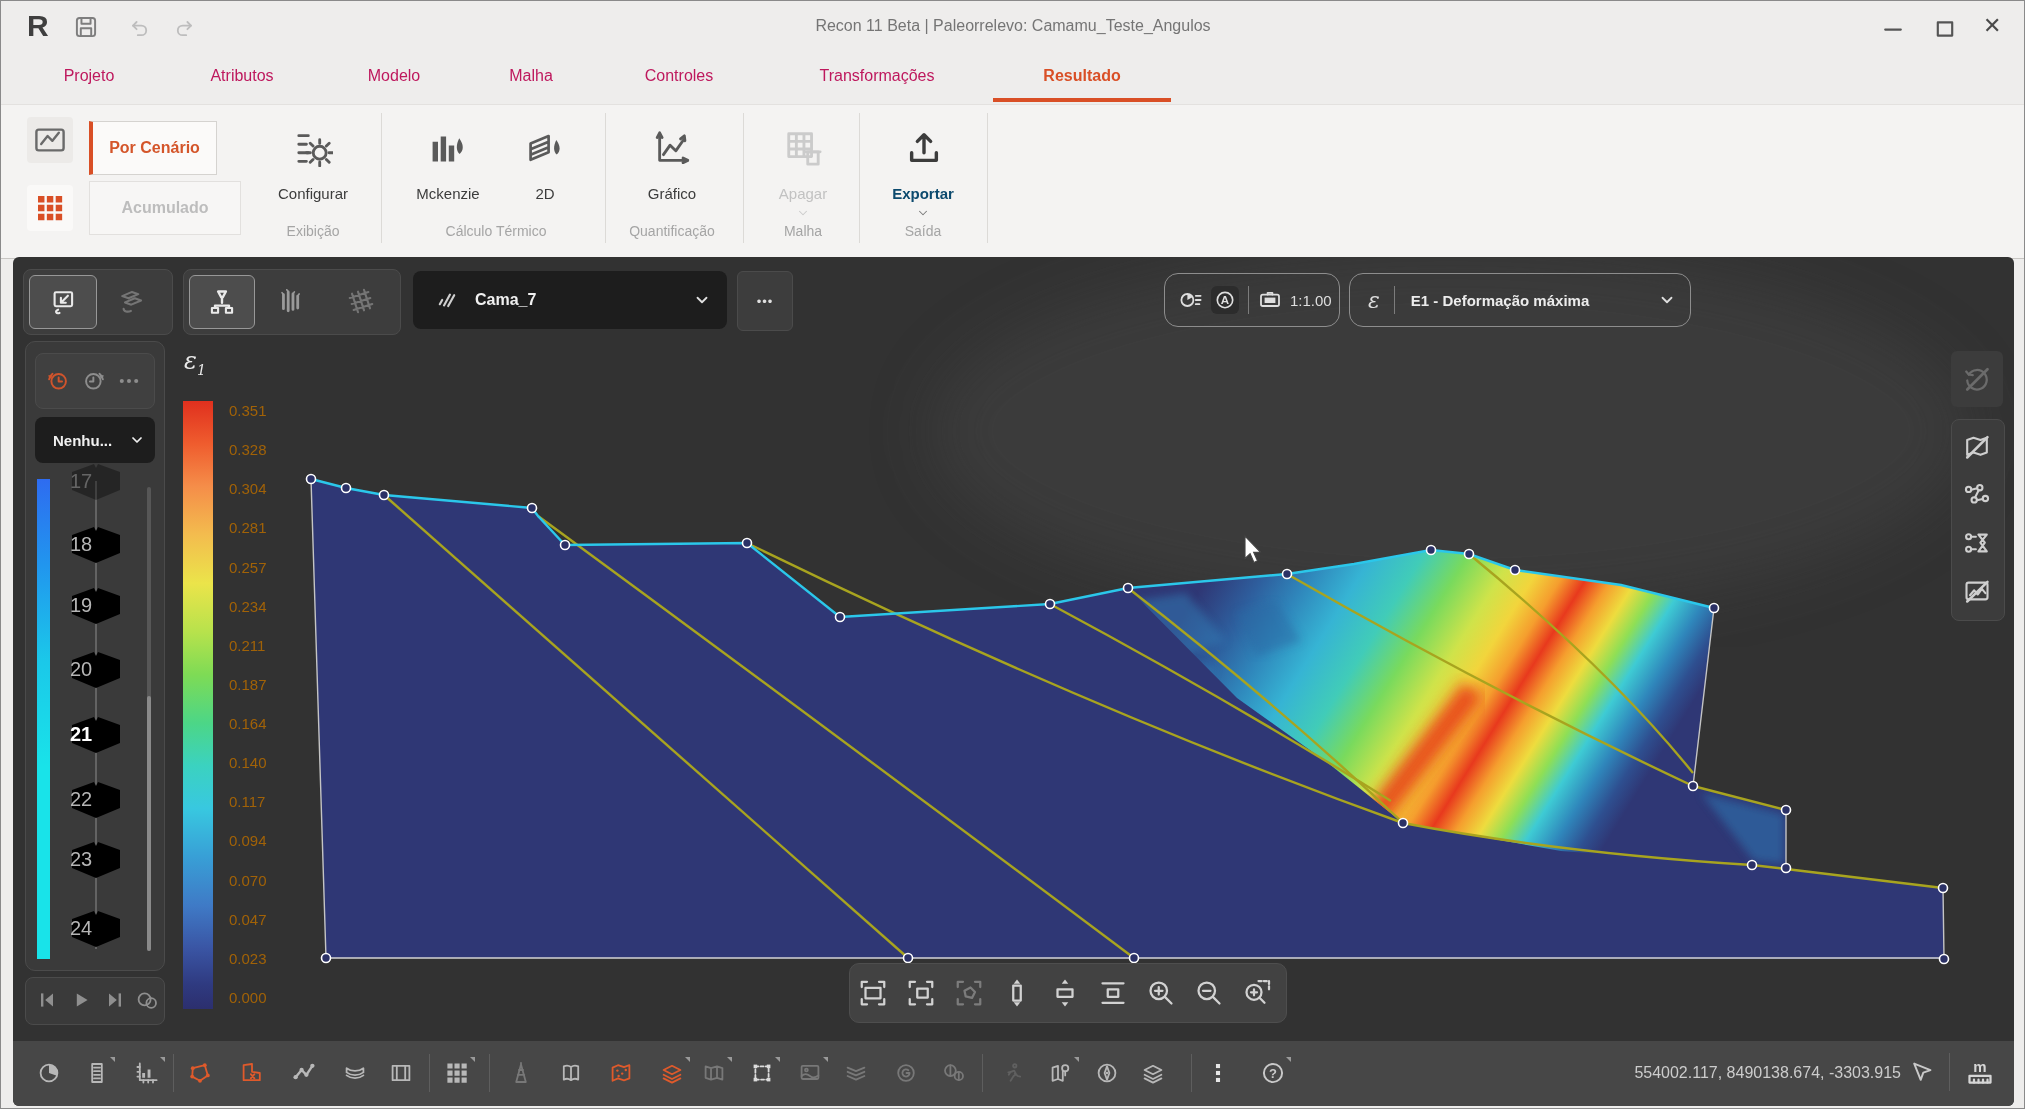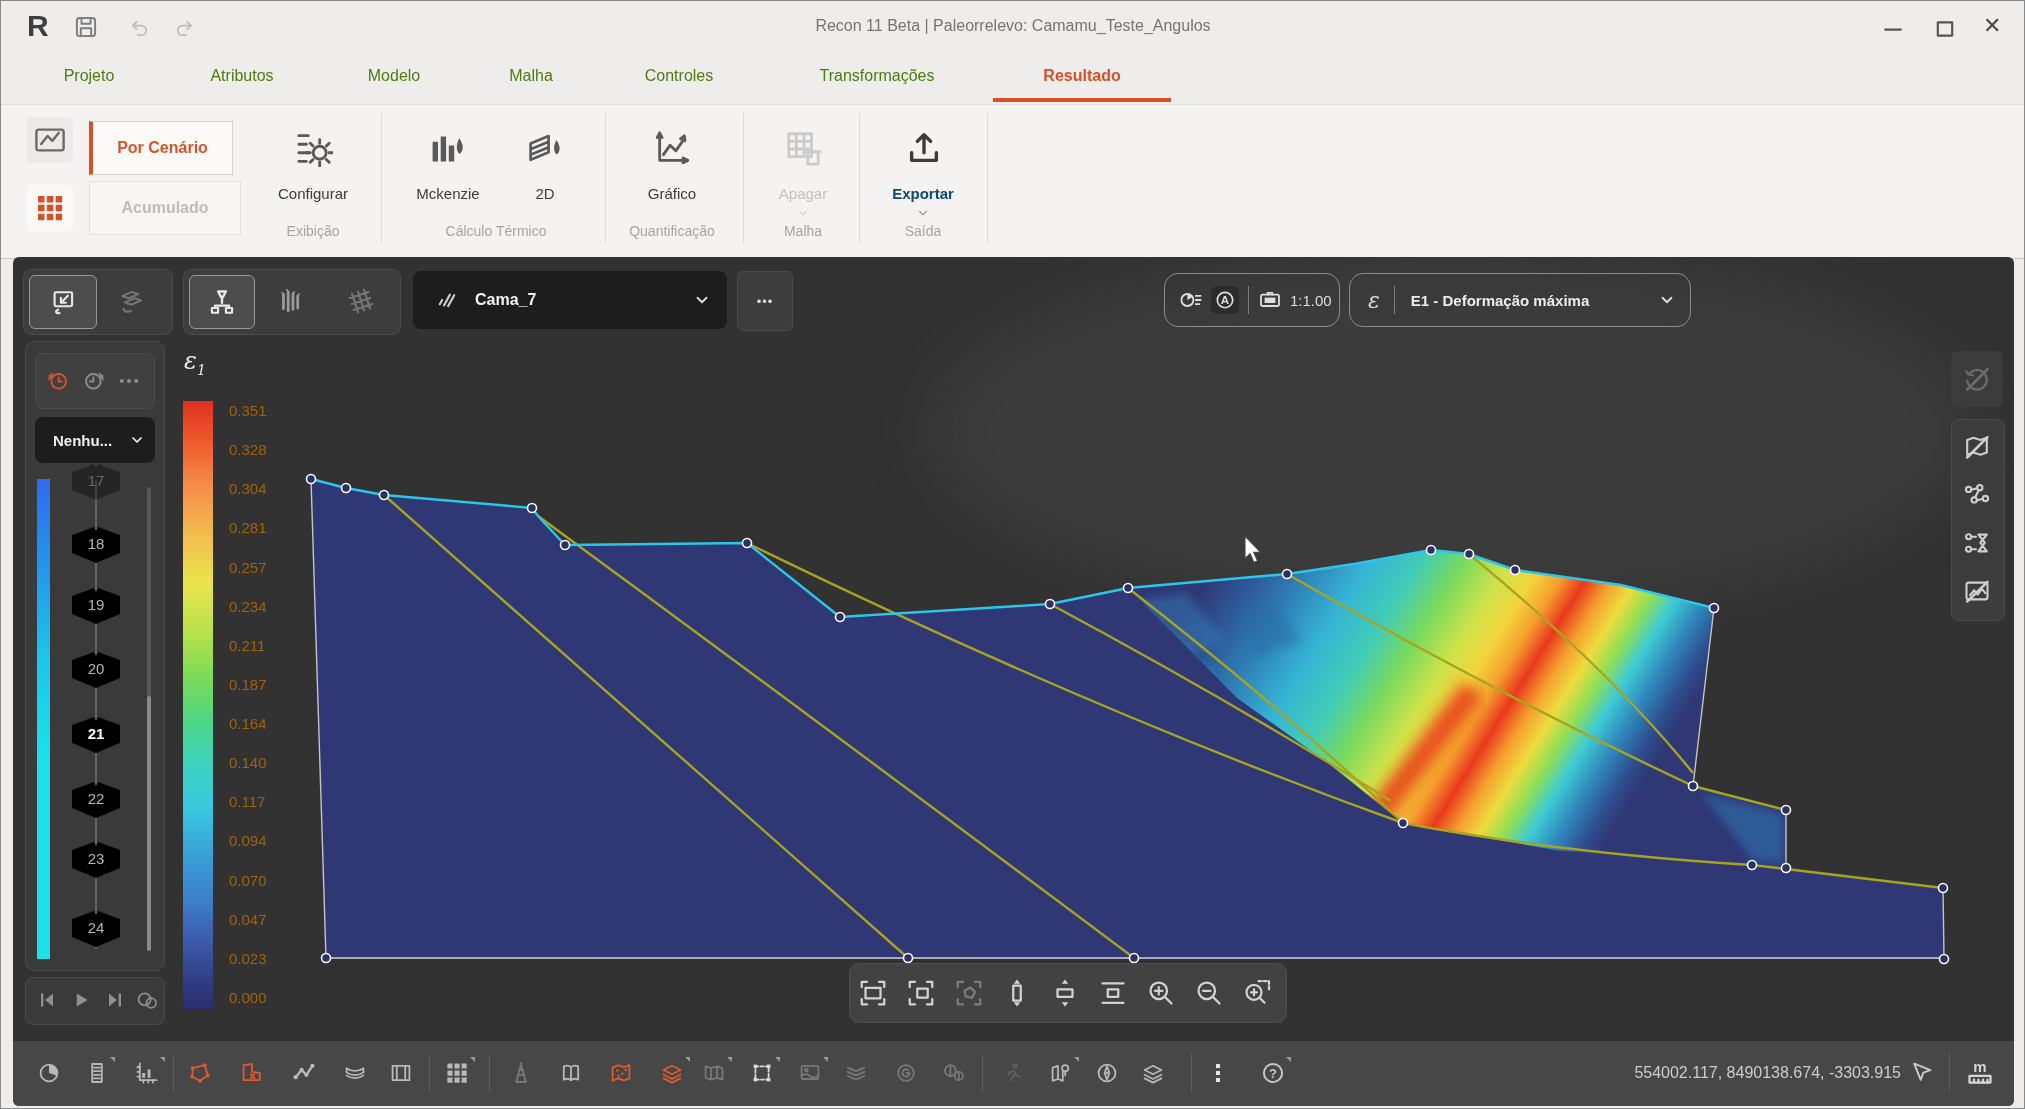--- a/index.html
+++ b/index.html
@@ -1,38 +1,38 @@
 <!DOCTYPE html>
 <html><head>
 <meta charset="utf-8">
 <style>
   html,body{margin:0;padding:0;background:#d8d8d8;font-family:"Liberation Sans",sans-serif;}
   #win{position:relative;width:2025px;height:1109px;background:#eeedec;border:1px solid #8a8a8a;overflow:hidden;box-sizing:border-box;}
   .abs{position:absolute;}
   .ctr{transform:translateX(-50%);}
   .ic{display:block;stroke:currentColor;fill:none;stroke-width:1.5;stroke-linecap:round;stroke-linejoin:round;}
   
-  .tab{position:absolute;top:66px;font-size:16px;color:#4d7c0f;white-space:nowrap;cursor:default;}
+  .tab{position:absolute;top:66px;font-size:16px;color:#be185d;white-space:nowrap;cursor:default;}
   .tab.active{color:#d94f26;font-weight:bold;}
   
   .rlabel{position:absolute;top:184px;font-size:15px;color:#3c3c3c;white-space:nowrap;}
   .rlabel.dis{color:#c2c2c2;}
   .glabel{position:absolute;top:222px;font-size:14px;color:#a5a5a5;white-space:nowrap;}
   .rdiv{position:absolute;top:112px;height:130px;width:1px;background:#dcdad7;}
   .ricon{position:absolute;color:#5a5a5a;}
   
   .panel{position:absolute;background:#3d3d3d;border:1px solid #4b4b4b;border-radius:8px;}
   .vbtn{position:absolute;border-radius:6px;color:#c9c9c9;display:flex;align-items:center;justify-content:center;}
   .vbtn.sel{background:#4d4d4d;border:1px solid #989898;color:#eaeaea;}
   .vbtn.dim{color:#757575;}
   .pillgroup{position:absolute;border:1.5px solid #8d8d8d;border-radius:14px;display:flex;align-items:center;color:#dedede;}
   .ddown{position:absolute;background:#1d1d1d;border-radius:8px;display:flex;align-items:center;color:#f0f0f0;}
   .banner{position:absolute;left:69px;width:52px;height:44px;}
   .banner svg{position:absolute;inset:0;}
-  .bnum{position:absolute;inset:0;text-align:center;line-height:44px;font-size:15px;color:#b5b5b5;}
+  .bnum{position:absolute;inset:0;text-align:left;line-height:44px;font-size:20px;color:#b5b5b5;}
   .banner.active .bnum{color:#fff;font-weight:bold;}
   .bt{position:absolute;width:34px;height:34px;top:1055px;display:flex;align-items:center;justify-content:center;color:#b8b8b8;}
   .bt.or{color:#e05a2b;} .bt.dim{color:#787878;} .bt.xdim{color:#606060;} .bt.wh{color:#e6e6e6;}
   .bt.dd::after{content:'';position:absolute;top:1px;right:-1px;border-left:5px solid transparent;border-top:5px solid #9a9a9a;}
   .btdiv{position:absolute;top:1053px;height:38px;width:1px;background:#5e5e5e;}
   .cbar-labels{position:absolute;left:228px;top:402px;height:602px;display:flex;flex-direction:column;justify-content:space-between;}
   .cbar-labels span{font-size:15px;color:#a16207;line-height:15px;}
   .zbtn{position:absolute;top:972px;width:40px;height:40px;display:flex;align-items:center;justify-content:center;color:#d2d2d2;}
   .zbtn.dim{color:#7c7c7c;}
 </style>
@@ -406,21 +406,21 @@
       <svg class="ic" width="32" height="32">
         <use href="#s-chartbox"></use>
       </svg>
     </div>
   <div class="abs" style="left:26px;top:184px;width:46px;height:46px;display:flex;align-items:center;justify-content:center;color:#d94f26;background:#faf9f8;border-radius:4px;">
       <svg class="ic" width="30" height="30">
         <use href="#s-grid9"></use>
       </svg>
     </div>
 
-  <div class="abs" style="left:88px;top:120px;width:144px;height:54px;background:#fbfaf9;border:1px solid #d5d3d0;border-left:4px solid #d94f26;box-sizing:border-box;display:flex;align-items:center;justify-content:center;font-size:16px;font-weight:bold;color:#d4552a;">Por Cenário</div>
+  <div class="abs" style="left:88px;top:120px;width:128px;height:54px;background:#fbfaf9;border:1px solid #d5d3d0;border-left:4px solid #d94f26;box-sizing:border-box;display:flex;align-items:center;justify-content:center;font-size:16px;font-weight:bold;color:#d4552a;">Por Cenário</div>
   <div class="abs" style="left:88px;top:180px;width:152px;height:54px;background:#f7f6f5;border:1px solid #e2e0de;box-sizing:border-box;display:flex;align-items:center;justify-content:center;font-size:16px;font-weight:bold;color:#bdbdbd;">Acumulado</div>
 
   <div class="ricon" style="left:294px;top:128px;">
       <svg class="ic" width="38" height="38">
         <use href="#s-gearlist"></use>
       </svg>
     </div>
   <div class="rlabel ctr" style="left:312px;">Configurar</div>
   <div class="glabel ctr" style="left:312px;">Exibição</div>
   <div class="rdiv" style="left:380px;"></div>

